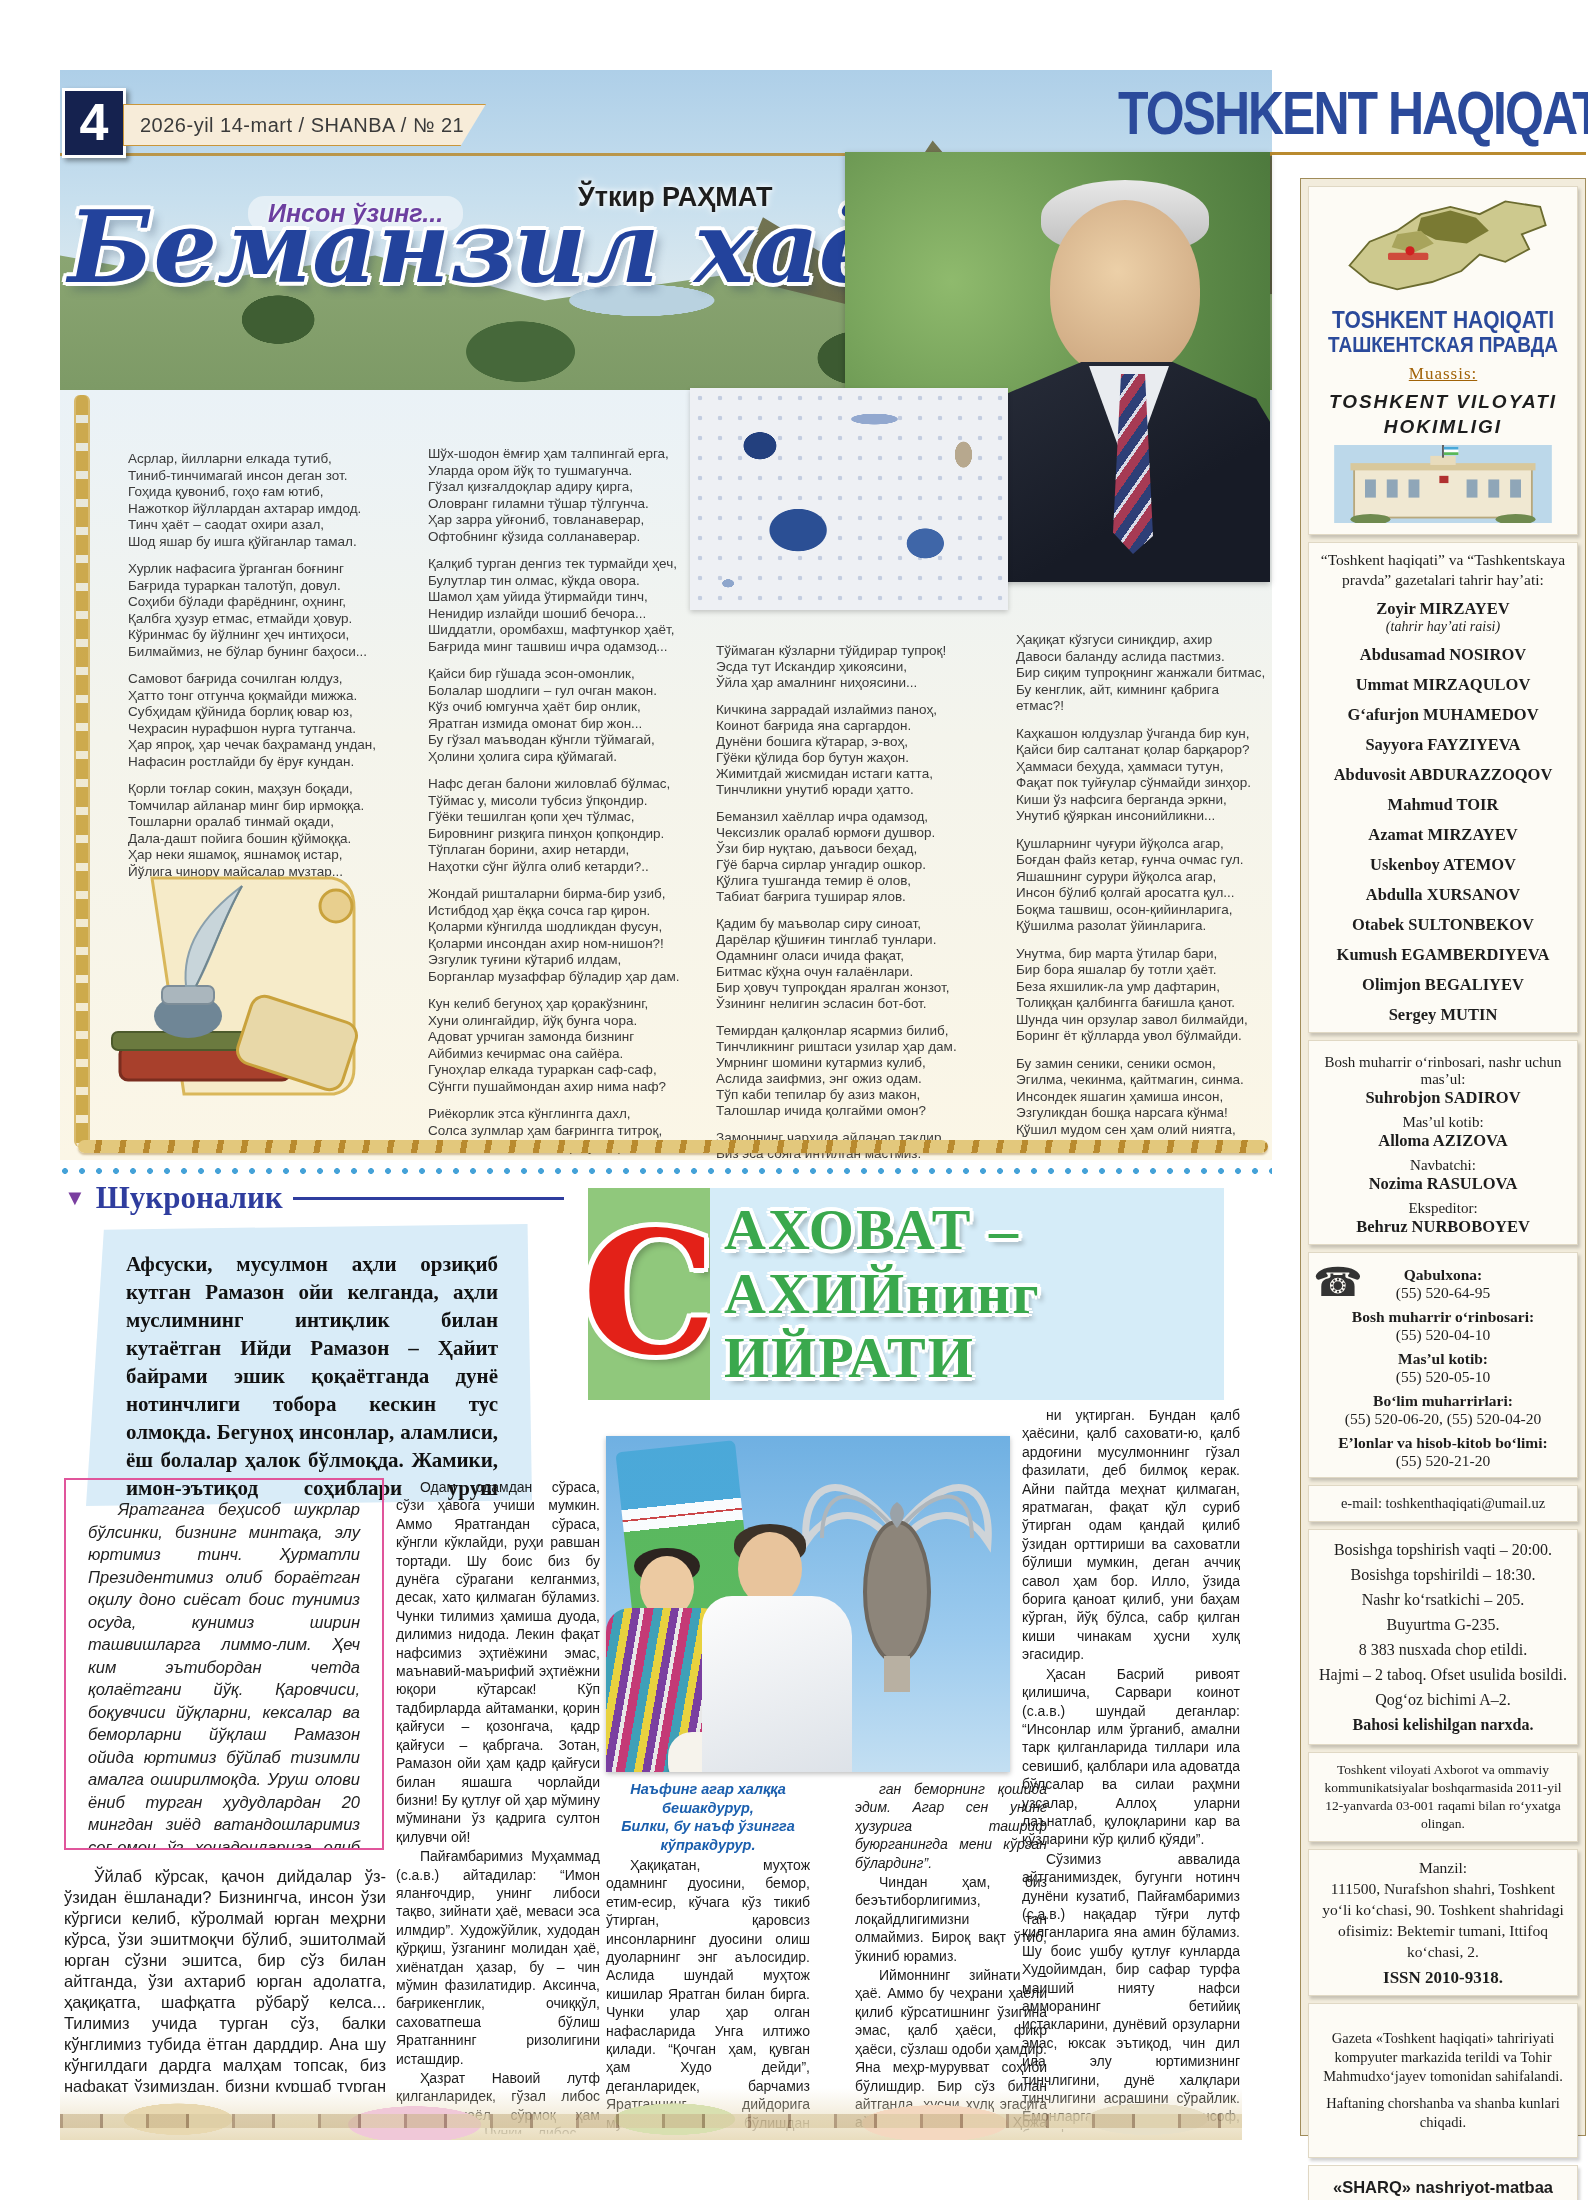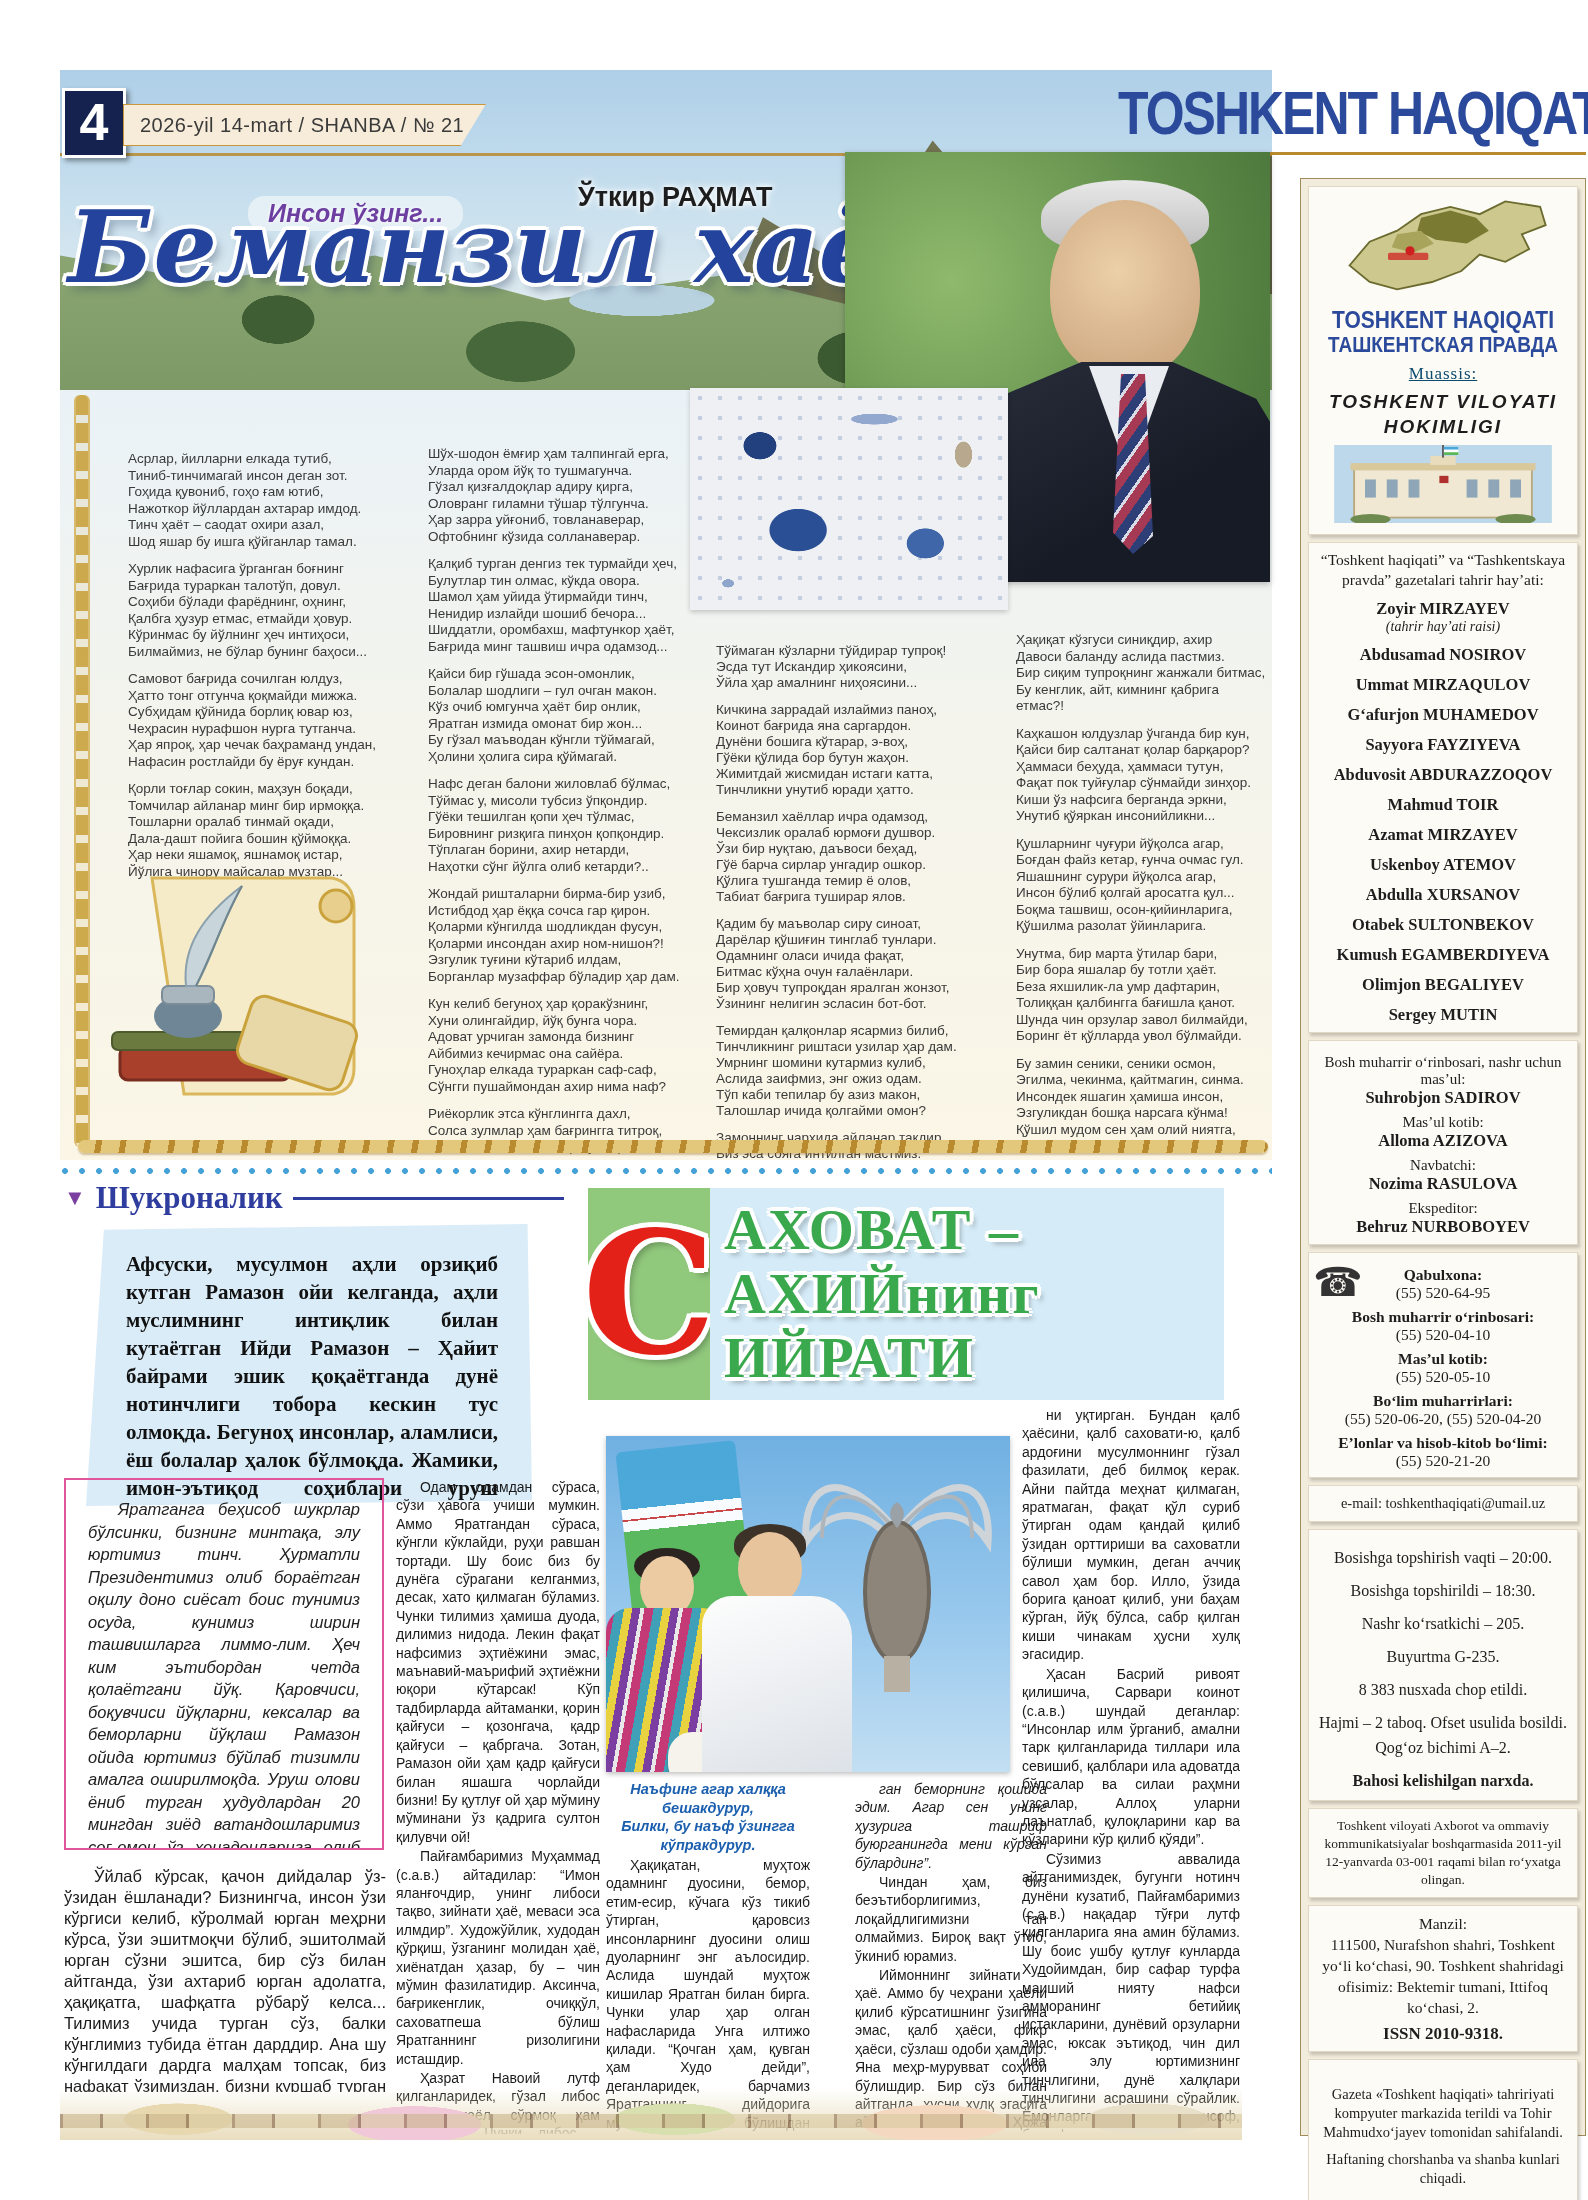--- a/index.html
+++ b/index.html
@@ -90,34 +90,34 @@
     radial-gradient(ellipse 100px 26px at 52% 60%,#d8e0b0 60%,transparent 61%),
     radial-gradient(ellipse 120px 30px at 74% 68%,#f4d8c0 60%,transparent 61%),
     radial-gradient(ellipse 100px 26px at 92% 60%,#e8e0c8 60%,transparent 61%),
     linear-gradient(180deg,rgba(255,255,255,0),#e9ddbe);}
   .books:after{content:"";position:absolute;left:0;top:26px;width:100%;height:14px;background:repeating-linear-gradient(90deg,#8a6a48 0 3px,#c9b48a 3px 40px,#7a5a3a 40px 43px,#d9c9a0 43px 86px);opacity:.6;}
   
   .sidebar{left:1300px;top:178px;width:286px;height:1958px;background:#f2ecdc;border:1px solid #a08c5a;box-sizing:border-box;padding:7px;display:flex;flex-direction:column;gap:7px;font-family:"Liberation Serif",serif;}
   .sbox{background:#fdfbf5;border:1px solid #e0d8c4;box-shadow:2px 3px 3px rgba(0,0,0,.18);padding:7px 6px;text-align:center;color:#1d1d1d;}
   .sb-title-lat{color:#2b4a9b;font-family:"Liberation Sans",sans-serif;font-weight:bold;font-size:21px;letter-spacing:0;transform:scaleY(1.15);}
   .sb-title-rus{color:#2b4a9b;font-family:"Liberation Sans",sans-serif;font-weight:bold;font-size:19px;transform:scaleY(1.12);margin-top:2px;}
-  .muassis{font-size:17px;text-decoration:underline;letter-spacing:1px;color:#0c4a6e;margin-top:8px;}
+  .muassis{font-size:17px;text-decoration:underline;letter-spacing:1px;color:#a16207;margin-top:8px;}
   .founder{font-family:"Liberation Sans",sans-serif;font-weight:bold;font-size:19px;letter-spacing:2px;line-height:25px;margin-top:5px;font-style:italic;}
   .board-head{font-size:15.5px;line-height:20px;}
   .bname{font-weight:bold;font-size:16.5px;margin-top:9px;}
   .bnote{font-style:italic;font-size:14px;}
   .board-list div{font-weight:bold;font-size:16.5px;margin-top:10px;}
   .role{font-size:15px;margin-top:6px;}
   .rname{font-weight:bold;font-size:16.5px;}
   .phonebox{position:relative;text-align:center;}
   .phone-ic{position:absolute;left:4px;top:6px;font-size:40px;color:#333;}
   .ph-label{font-weight:bold;font-size:15.5px;margin-top:6px;}
   .ph-num{font-size:15.5px;}
   .email{font-size:14.5px;padding:9px 2px;}
-  .print div{font-size:16px;line-height:25px;margin-top:8px;}
+  .print div{font-size:16px;line-height:25px;}
   .print .bold{font-weight:bold;}
   .reg{font-size:13.5px;line-height:18px;padding:8px 10px;}
   .addr{font-size:15.5px;line-height:21px;}
   .issn{font-weight:bold;font-size:17px;margin-top:6px;}
   .typeset{font-size:14.5px;line-height:19px;padding:25px 8px;}
   .sched{margin-top:8px;font-size:14.5px;line-height:19px;}
   .printer{font-family:"Liberation Sans",sans-serif;font-weight:bold;font-size:16.5px;line-height:22px;padding:10px 6px;}
 </style>
 </head>
 <body>

